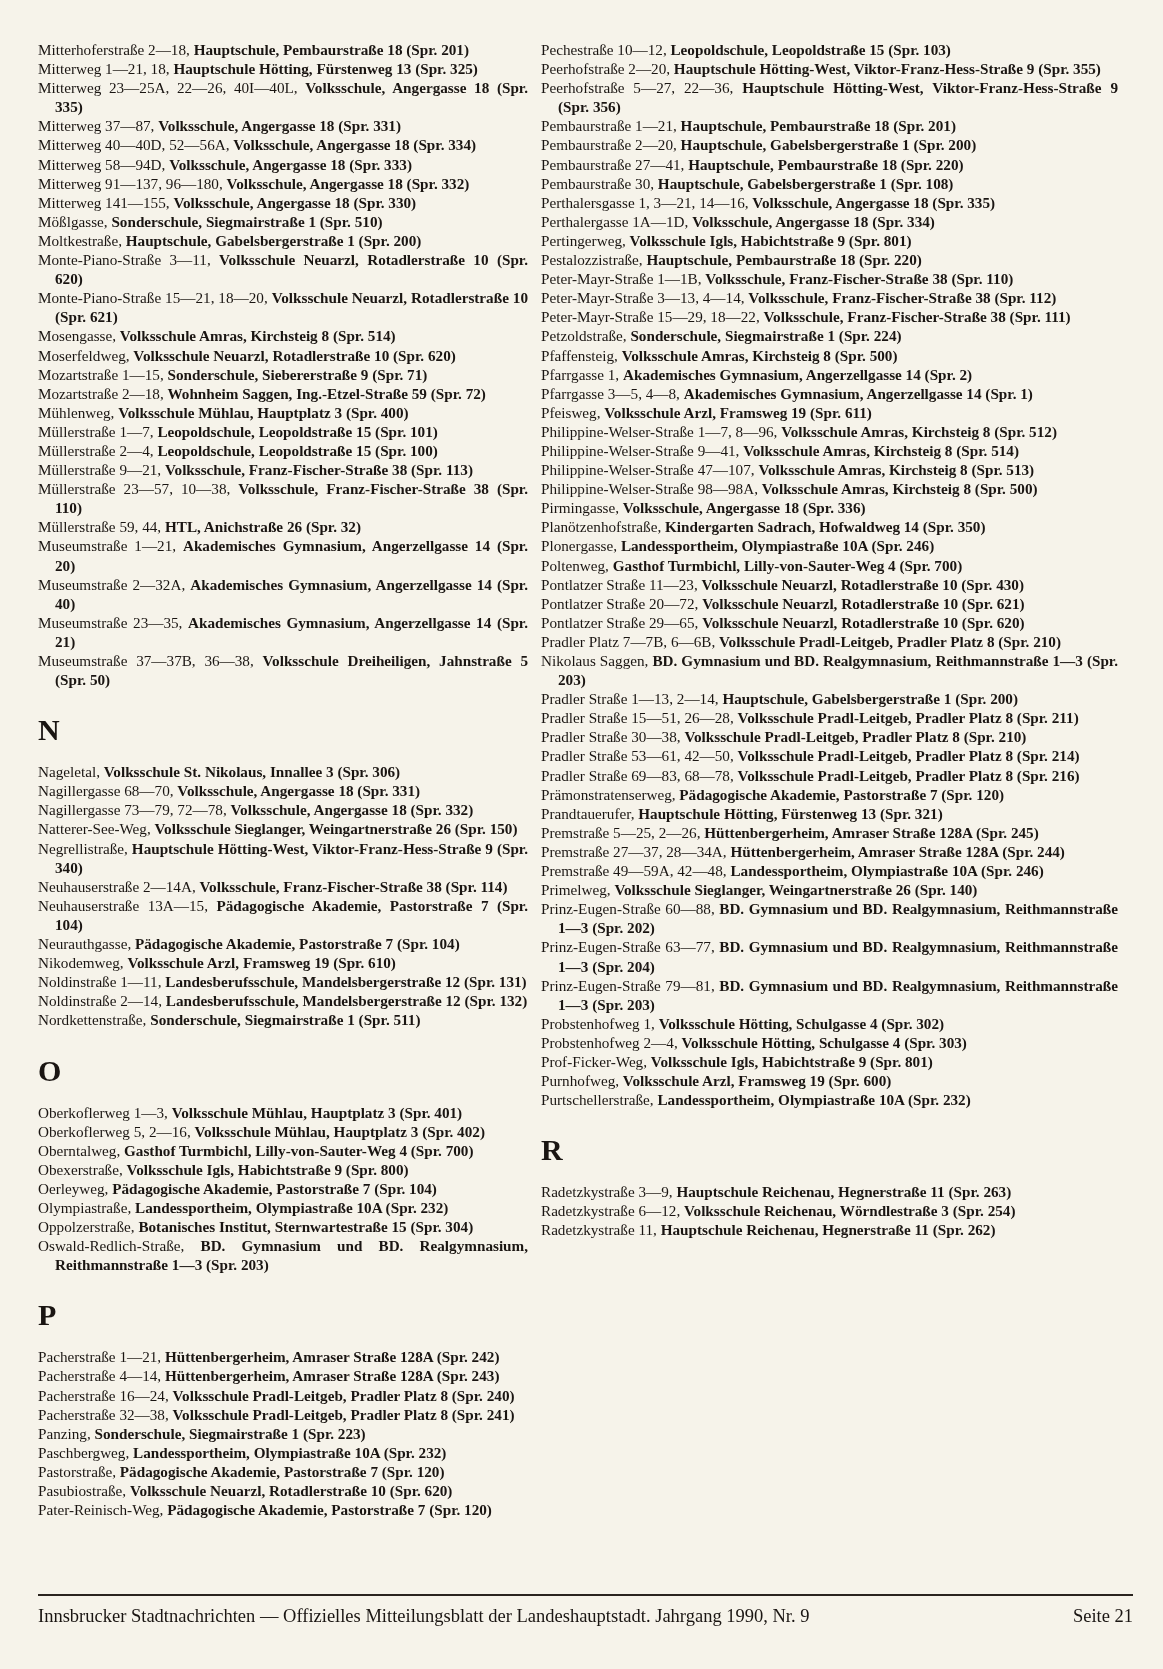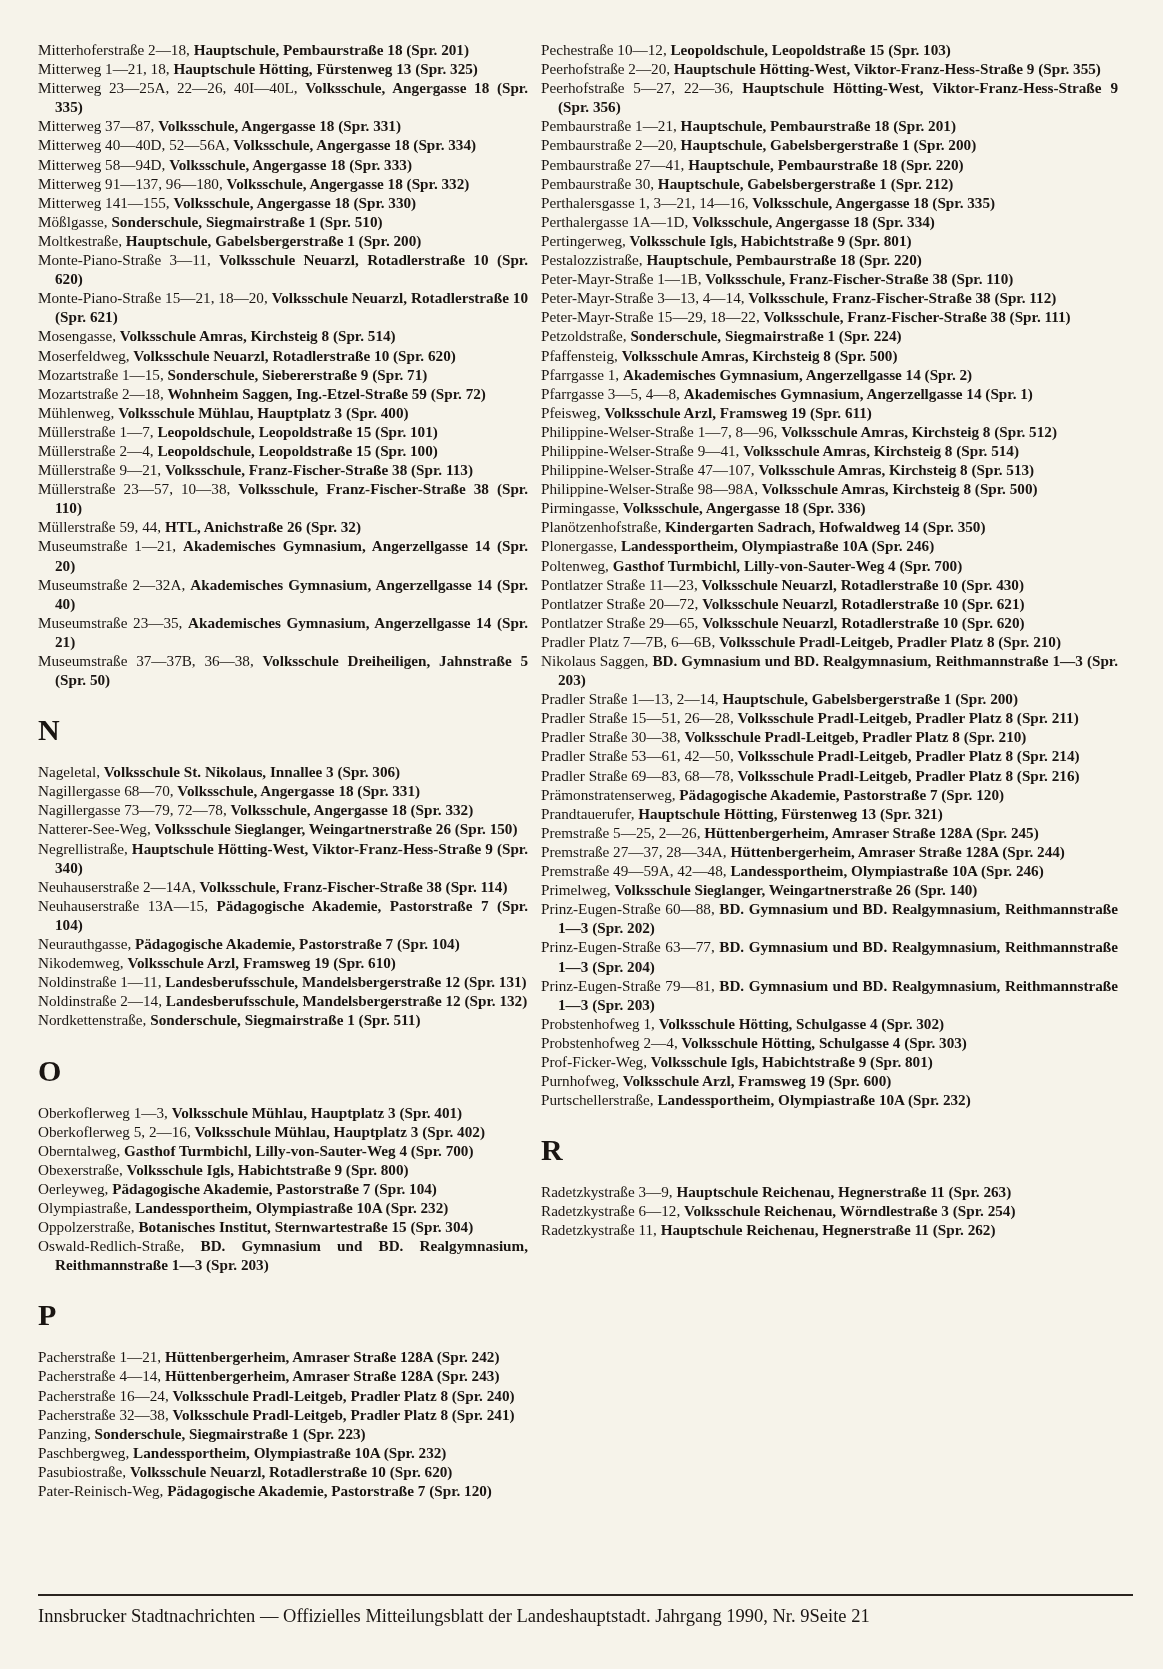--- a/index.html
+++ b/index.html
@@ -41,21 +41,21 @@
     position: absolute;
     left: 38px; right: 30px;
     top: 1594px;
     border-top: 2px solid #2a241f;
   }
   .footer {
     position: absolute;
     left: 38px; right: 30px;
     top: 1604px;
     display: flex;
-    justify-content: flex-start;
+    justify-content: space-between;
     font-size: 18.5px;
     line-height: 24px;
   }
 </style>
 </head>
 <body style="background: rgb(246, 243, 234); color: rgb(26, 21, 18);">
 
 <div class="page">
   <div class="columns">
     <div class="col col-left" id="col-0">
@@ -107,31 +107,32 @@
         <div class="entry"><span class="street">Olympiastraße, </span><span class="school">Landessportheim, Olympiastraße 10A (Spr. 232)</span></div>
         <div class="entry"><span class="street">Oppolzerstraße, </span><span class="school">Botanisches Institut, Sternwartestraße 15 (Spr. 304)</span></div>
         <div class="entry"><span class="street">Oswald-Redlich-Straße, </span><span class="school">BD. Gymnasium und BD. Realgymnasium, Reithmannstraße 1—3 (Spr. 203)</span></div>
         <div class="section-letter">P</div>
         <div class="entry"><span class="street">Pacherstraße 1—21, </span><span class="school">Hüttenbergerheim, Amraser Straße 128A (Spr. 242)</span></div>
         <div class="entry"><span class="street">Pacherstraße 4—14, </span><span class="school">Hüttenbergerheim, Amraser Straße 128A (Spr. 243)</span></div>
         <div class="entry"><span class="street">Pacherstraße 16—24, </span><span class="school">Volksschule Pradl-Leitgeb, Pradler Platz 8 (Spr. 240)</span></div>
         <div class="entry"><span class="street">Pacherstraße 32—38, </span><span class="school">Volksschule Pradl-Leitgeb, Pradler Platz 8 (Spr. 241)</span></div>
         <div class="entry"><span class="street">Panzing, </span><span class="school">Sonderschule, Siegmairstraße 1 (Spr. 223)</span></div>
         <div class="entry"><span class="street">Paschbergweg, </span><span class="school">Landessportheim, Olympiastraße 10A (Spr. 232)</span></div>
+        <div class="entry"><span class="street">Pastorstraße, </span><span class="school">Pädagogische Akademie, Pastorstraße 7 (Spr. 120)</span></div>
         <div class="entry"><span class="street">Pasubiostraße, </span><span class="school">Volksschule Neuarzl, Rotadlerstraße 10 (Spr. 620)</span></div>
         <div class="entry"><span class="street">Pater-Reinisch-Weg, </span><span class="school">Pädagogische Akademie, Pastorstraße 7 (Spr. 120)</span></div>
       </div>
     <div class="col col-right" id="col-1">
         <div class="entry"><span class="street">Pechestraße 10—12, </span><span class="school">Leopoldschule, Leopoldstraße 15 (Spr. 103)</span></div>
         <div class="entry"><span class="street">Peerhofstraße 2—20, </span><span class="school">Hauptschule Hötting-West, Viktor-Franz-Hess-Straße 9 (Spr. 355)</span></div>
         <div class="entry"><span class="street">Peerhofstraße 5—27, 22—36, </span><span class="school">Hauptschule Hötting-West, Viktor-Franz-Hess-Straße 9 (Spr. 356)</span></div>
         <div class="entry"><span class="street">Pembaurstraße 1—21, </span><span class="school">Hauptschule, Pembaurstraße 18 (Spr. 201)</span></div>
         <div class="entry"><span class="street">Pembaurstraße 2—20, </span><span class="school">Hauptschule, Gabelsbergerstraße 1 (Spr. 200)</span></div>
         <div class="entry"><span class="street">Pembaurstraße 27—41, </span><span class="school">Hauptschule, Pembaurstraße 18 (Spr. 220)</span></div>
-        <div class="entry"><span class="street">Pembaurstraße 30, </span><span class="school">Hauptschule, Gabelsbergerstraße 1 (Spr. 212)</span></div>
+        <div class="entry"><span class="street">Pembaurstraße 30, </span><span class="school">Hauptschule, Gabelsbergerstraße 1 (Spr. 108)</span></div>
         <div class="entry"><span class="street">Perthalersgasse 1, 3—21, 14—16, </span><span class="school">Volksschule, Angergasse 18 (Spr. 335)</span></div>
         <div class="entry"><span class="street">Perthalergasse 1A—1D, </span><span class="school">Volksschule, Angergasse 18 (Spr. 334)</span></div>
         <div class="entry"><span class="street">Pertingerweg, </span><span class="school">Volksschule Igls, Habichtstraße 9 (Spr. 801)</span></div>
         <div class="entry"><span class="street">Pestalozzistraße, </span><span class="school">Hauptschule, Pembaurstraße 18 (Spr. 220)</span></div>
         <div class="entry"><span class="street">Peter-Mayr-Straße 1—1B, </span><span class="school">Volksschule, Franz-Fischer-Straße 38 (Spr. 110)</span></div>
         <div class="entry"><span class="street">Peter-Mayr-Straße 3—13, 4—14, </span><span class="school">Volksschule, Franz-Fischer-Straße 38 (Spr. 112)</span></div>
         <div class="entry"><span class="street">Peter-Mayr-Straße 15—29, 18—22, </span><span class="school">Volksschule, Franz-Fischer-Straße 38 (Spr. 111)</span></div>
         <div class="entry"><span class="street">Petzoldstraße, </span><span class="school">Sonderschule, Siegmairstraße 1 (Spr. 224)</span></div>
         <div class="entry"><span class="street">Pfaffensteig, </span><span class="school">Volksschule Amras, Kirchsteig 8 (Spr. 500)</span></div>
         <div class="entry"><span class="street">Pfarrgasse 1, </span><span class="school">Akademisches Gymnasium, Angerzellgasse 14 (Spr. 2)</span></div>

